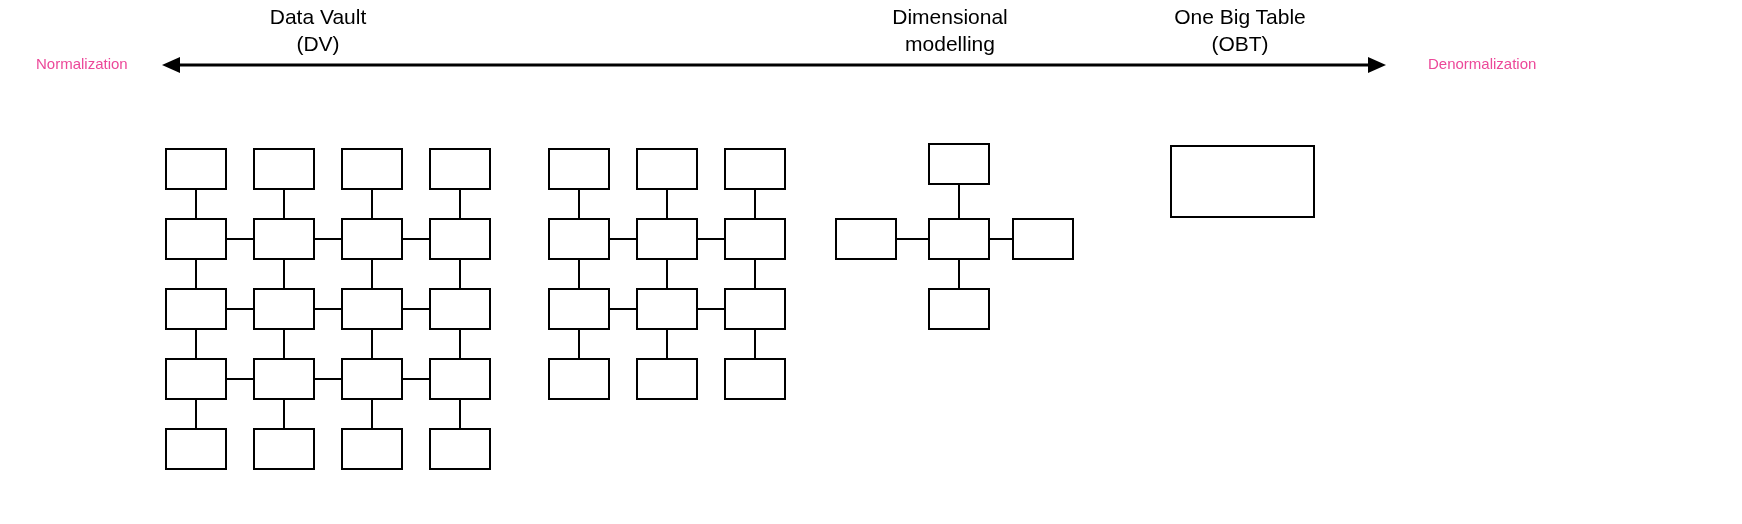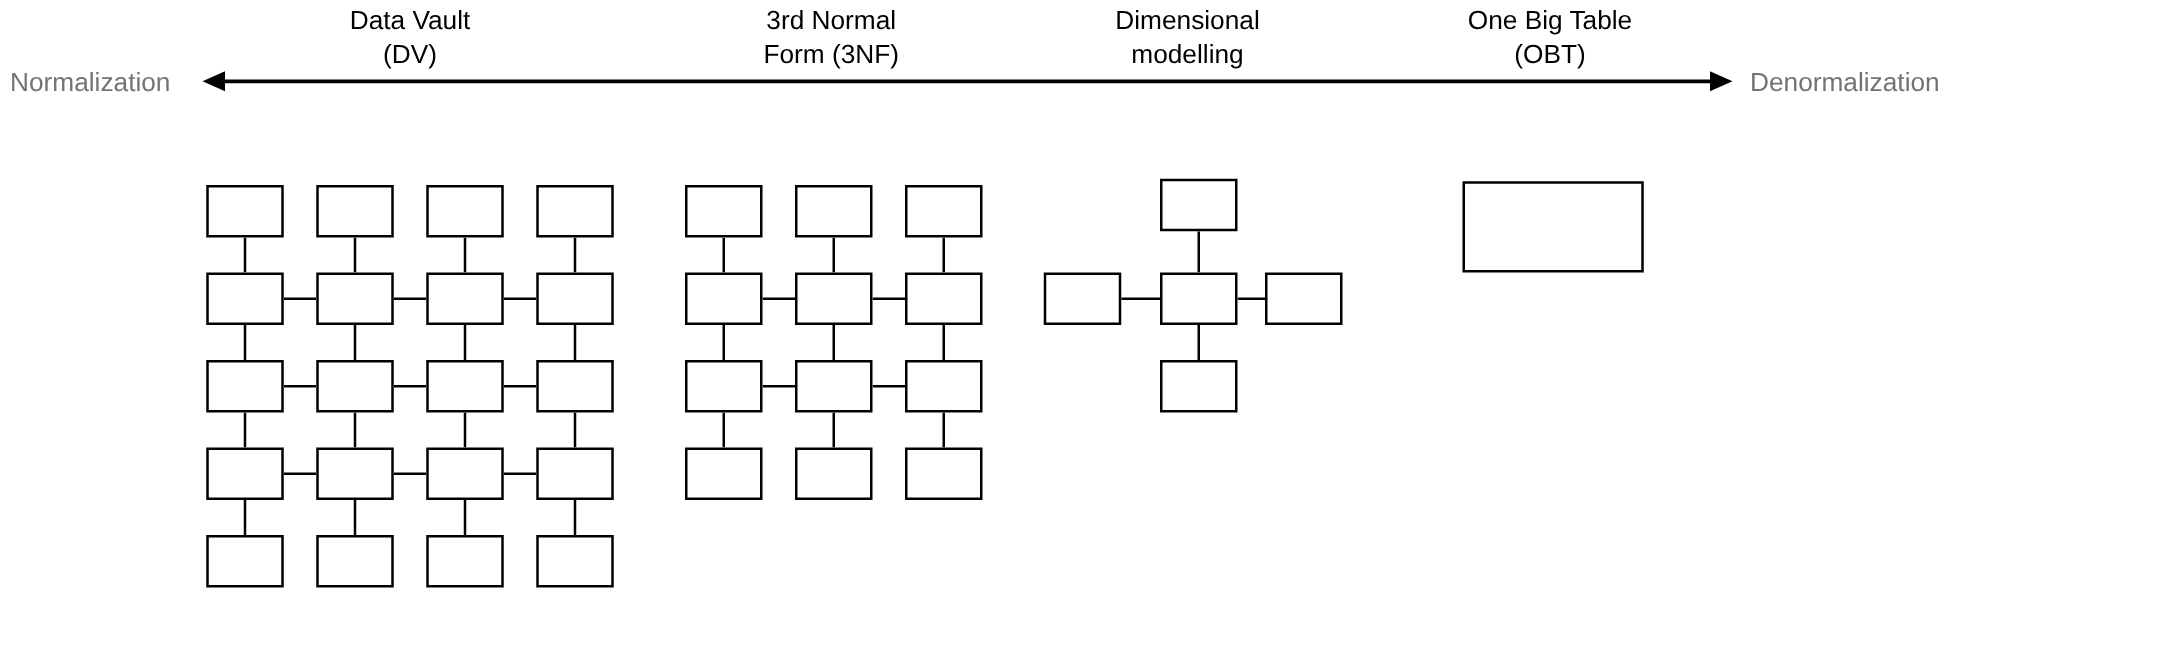--- a/index.html
+++ b/index.html
@@ -16,24 +16,25 @@
     position: relative;
     width: 1742px;
     height: 524px;
     background: #ffffff;
     overflow: hidden;
   }
 
   
   .axis-end-label {
     position: absolute;
-    font-size: 21px;
+    font-size: 15px;
     line-height: 1;
-    color: #737373;
+    color: #ec4899;
     white-space: nowrap;
+    margin-left: 28px;
   }
   #label-normalization { left: 8px;  top: 56px; }
   #label-denormalization { left: 1400px; top: 56px; }
 
   #spectrum-arrow {
     position: absolute;
     left: 160px;
     top: 50px;
     width: 1228px;
     height: 30px;
@@ -41,21 +42,21 @@
 
   .column-label {
     position: absolute;
     top: 4px;
     font-size: 21px;
     line-height: 1.28;
     text-align: center;
     white-space: pre-line;
     color: #000000;
   }
-  #col-label-dv   { left: 228px;  width: 200px; }
+  #col-label-dv   { left: 218px;  width: 200px; }
   #col-label-3nf  { left: 565px;  width: 200px; }
   #col-label-dim  { left: 850px;  width: 200px; }
   #col-label-obt  { left: 1140px; width: 200px; }
 
   
   .entity-box {
     position: absolute;
     box-sizing: border-box;
     border: 2px solid #000000;
     background: #ffffff;
@@ -88,22 +89,20 @@
 
   <svg id="spectrum-arrow" viewBox="0 0 1228 30">
     <line x1="14" y1="15" x2="1214" y2="15" stroke="#000000" stroke-width="3"></line>
     <polygon points="2,15 20,7 20,23" fill="#000000"></polygon>
     <polygon points="1226,15 1208,7 1208,23" fill="#000000"></polygon>
   </svg>
 
   <div class="column-label" id="col-label-dv">Data Vault
 (DV)</div>
 
-  <div class="column-label" id="col-label-3nf">3rd Normal
-Form (3NF)</div>
 
   <div class="column-label" id="col-label-obt">One Big Table
 (OBT)</div>
 
   <div class="column-label" id="col-label-dim">Dimensional
 modelling</div>
 
   <div class="group" id="group-data-vault">
       <div class="connector vertical" style="left: 195px; top: 190px; height: 28px;"></div>
       <div class="connector vertical" style="left: 283px; top: 190px; height: 28px;"></div>

